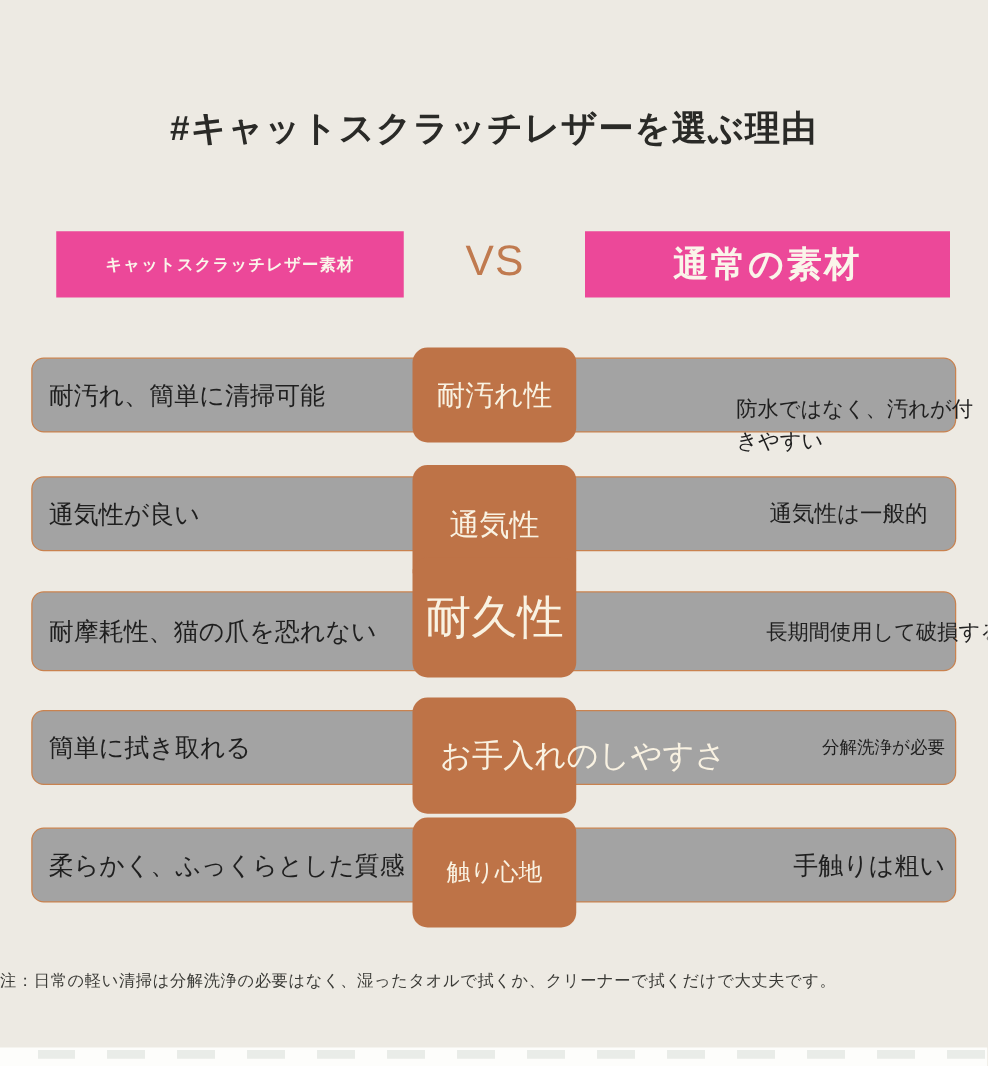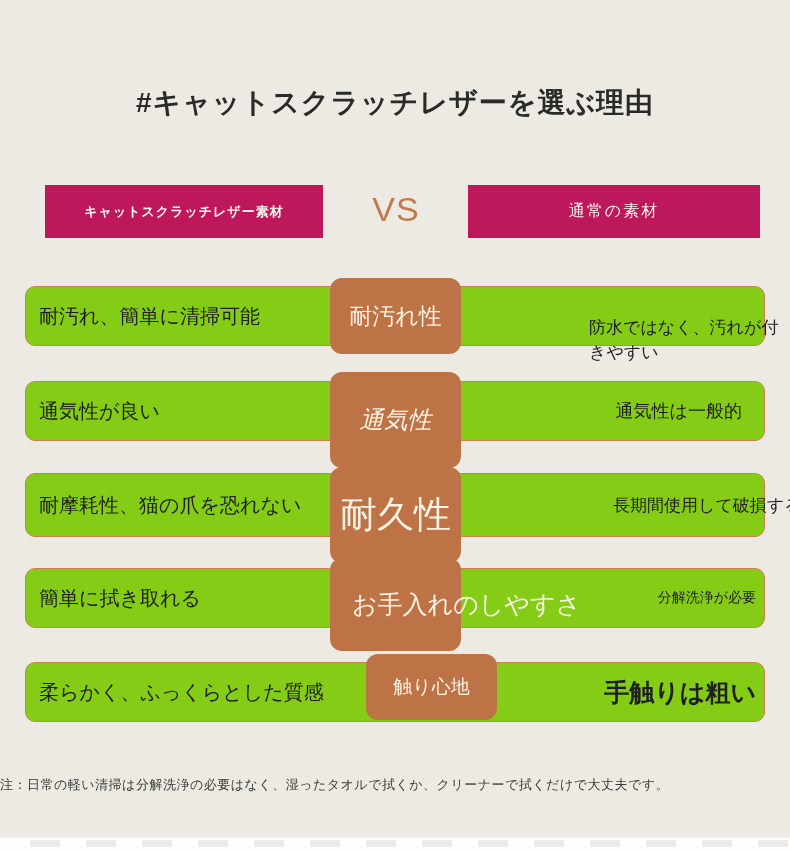--- a/index.html
+++ b/index.html
@@ -18,40 +18,40 @@
     text-align: center;
     font-size: 28px;
     font-weight: 700;
     letter-spacing: 1px;
     color: #2A2A27;
   }
   
   .hdr-box {
     position: absolute;
     top: 185px; height: 53px;
-    background: #be185d;
+    background: #ec4899;
     display: flex; align-items: center; justify-content: center;
     color: #FAF5EA;
   }
   .hdr-left  { left: 45px;  width: 278px; font-size: 13px; font-weight: 700; letter-spacing: 1px; }
-  .hdr-right { left: 468px; width: 292px; font-size: 16px; font-weight: 400; letter-spacing: 2px; }
+  .hdr-right { left: 468px; width: 292px; font-size: 28px; font-weight: 700; letter-spacing: 2px; }
   .vs-label {
     position: absolute;
     top: 190px; left: 356px; width: 80px;
     text-align: center;
     font-size: 34px;
     color: #C07A4F;
     font-weight: 500;
     letter-spacing: 1px;
   }
   
   .cmp-row {
     position: absolute;
     left: 25px; width: 740px; height: 60px;
-    background: #84cc16;
+    background: #a3a3a3;
     border: 1px solid #C9824F;
     border-radius: 10px;
   }
   .row-1 { top: 286px; }
   .row-2 { top: 381px; }
   .row-3 { top: 473px; height: 64px; }
   .row-4 { top: 568px; }
   .row-5 { top: 662px; }
   .left-text {
     position: absolute;
@@ -66,37 +66,37 @@
     position: absolute;
     top: 0; bottom: 0;
     display: flex; align-items: center;
     font-weight: 500;
     color: #1F1F1F;
   }
   .rt-1 { left: 563px; width: 190px; font-size: 17px; line-height: 1.5; margin-top: 48px; }
   .rt-2 { right: 22px; font-size: 18px; white-space: nowrap; text-align: center; }
   .rt-3 { left: 587px; font-size: 17px; white-space: nowrap; }
   .rt-4 { right: 8px;  font-size: 14px; white-space: nowrap; }
-  .rt-5 { right: 8px;  font-size: 25px; white-space: nowrap; font-weight: bold; }
+  .rt-5 { right: 8px;  font-size: 20px; white-space: nowrap; }
   
   .chip {
     position: absolute;
     left: 330px; width: 131px;
     background: #BE7347;
     border-radius: 12px;
     display: flex; align-items: center; justify-content: center;
     color: #F9F2E2;
     z-index: 2;
     white-space: nowrap;
   }
   .chip-1 { top: 278px; height: 76px; font-size: 23px; }
-  .chip-2 { top: 372px; height: 96px; font-size: 24px; font-style: italic; }
-  .chip-3 { top: 467px; height: 96px; font-size: 37px; }
+  .chip-2 { top: 372px; height: 96px; font-size: 24px; }
+  .chip-3 { top: 446px; height: 96px; font-size: 37px; }
   .chip-4 { top: 558px; height: 93px; font-size: 25px; justify-content: flex-start; padding-left: 22px; overflow: visible; }
-  .chip-5 { top: 654px; height: 66px; font-size: 19px; margin-left: 36px; }
+  .chip-5 { top: 654px; height: 88px; font-size: 19px; }
   
   .footnote {
     position: absolute;
     left: 0; right: 0; top: 776px;
     font-size: 13px;
     color: #3A3A36;
     letter-spacing: 0.5px;
   }
   
   .bottom-strip {

